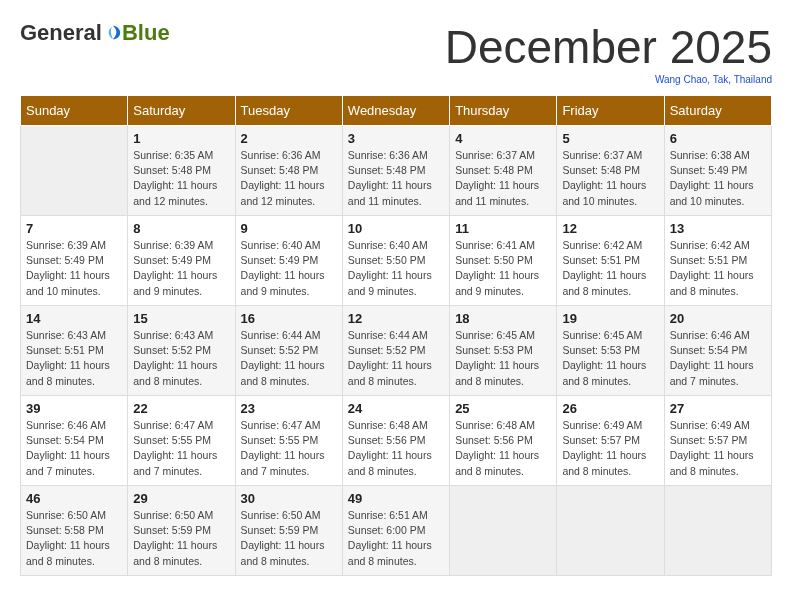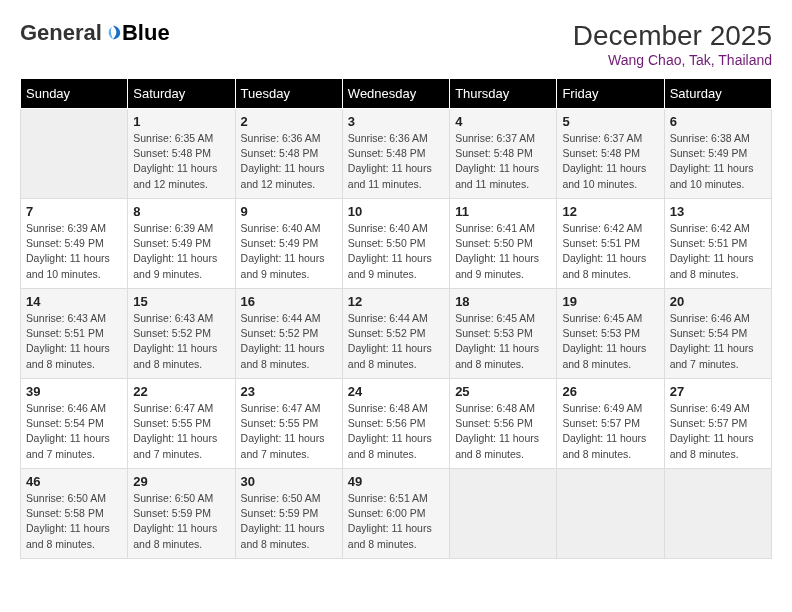--- a/index.html
+++ b/index.html
@@ -22,45 +22,45 @@
       align-items: flex-start;
     }
     .logo-text {
       display: flex;
       align-items: center;
       font-size: 22px;
       font-weight: bold;
       color: #333;
     }
     .logo-general { color: #333; }
-    .logo-blue { color: #000000; }
+    .logo-blue { color: #4d7c0f; }
     .logo-icon {
       width: 18px;
       height: 18px;
       margin-left: 2px;
     }
     .title-block {
       text-align: right;
     }
     .month-title {
-      font-size: 28px;
+      font-size: 46px;
       color: #333;
       font-weight: normal;
     }
     .location {
-      font-size: 14px;
-      color: #701a75;
+      font-size: 10px;
+      color: #1d4ed8;
     }
     .calendar {
       width: 100%;
       border-collapse: collapse;
       font-size: 11px;
     }
     .calendar th {
-      background-color: #000000;
+      background-color: #a16207;
       color: #fff;
       padding: 7px 5px;
       text-align: left;
       font-size: 13px;
       font-weight: normal;
       border: 1px solid #fff;
     }
     .calendar td {
       vertical-align: top;
       padding: 5px 5px;

